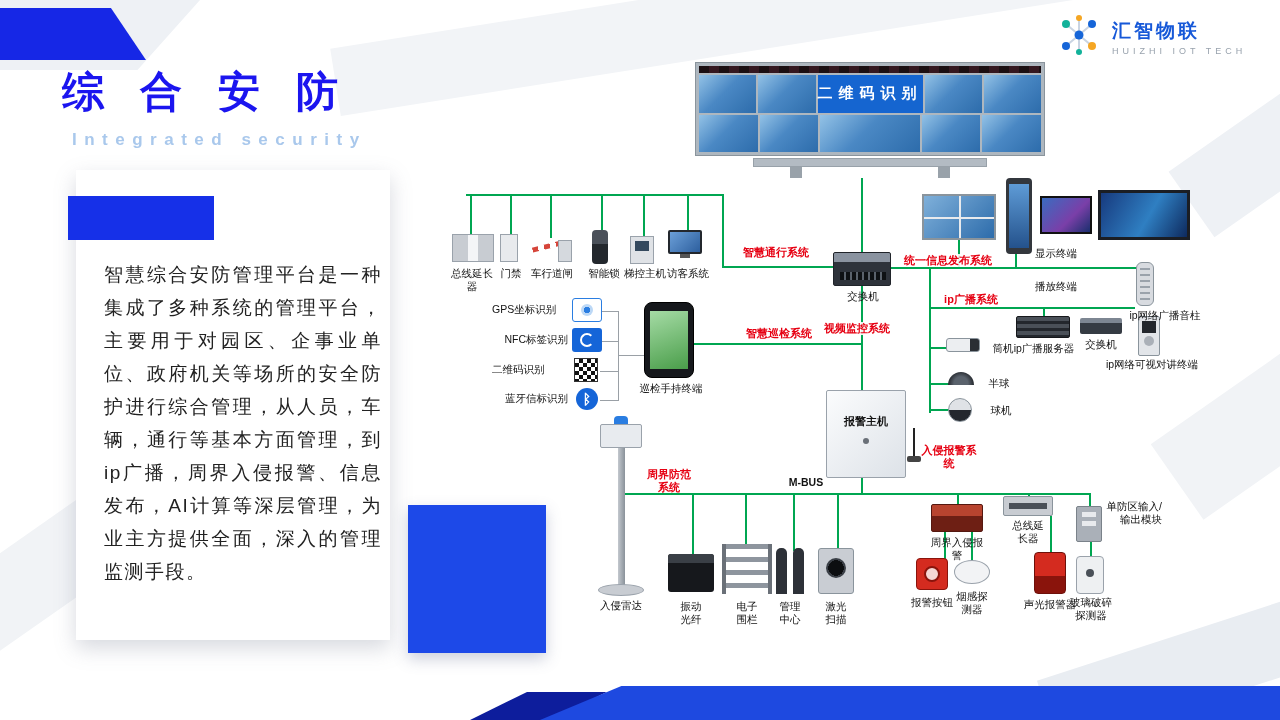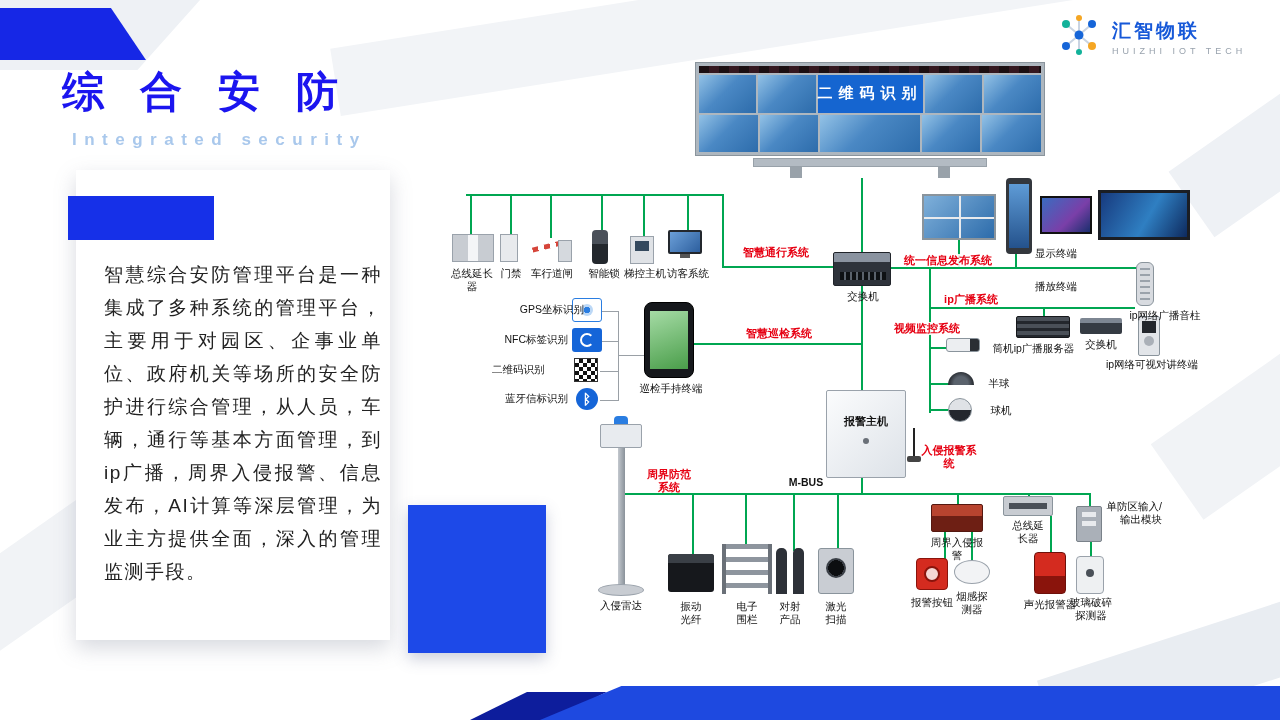--- a/index.html
+++ b/index.html
@@ -239,49 +239,49 @@
     <div style="margin:12px auto 0;width:8px;height:8px;border-radius:50%;background:#4a5058"></div>
   </div>
 
   <div class="lbl" style="left:446px;top:267px;width:52px">总线延长器</div>
   <div class="lbl" style="left:496px;top:267px;width:30px">门禁</div>
   <div class="lbl" style="left:526px;top:267px;width:52px">车行道闸</div>
   <div class="lbl" style="left:584px;top:267px;width:40px">智能锁</div>
   <div class="lbl" style="left:621px;top:267px;width:48px">梯控主机</div>
   <div class="lbl" style="left:664px;top:267px;width:48px">访客系统</div>
   <div class="lbl" style="left:840px;top:290px;width:46px">交换机</div>
-  <div class="lbl" style="left:508px;top:303px;width:76px;text-align:right">GPS坐标识别</div>
+  <div class="lbl" style="left:492px;top:303px;width:76px;text-align:left">GPS坐标识别</div>
   <div class="lbl" style="left:492px;top:333px;width:76px;text-align:right">NFC标签识别</div>
   <div class="lbl" style="left:492px;top:363px;width:76px;text-align:left">二维码识别</div>
   <div class="lbl" style="left:486px;top:392px;width:82px;text-align:right">蓝牙信标识别</div>
   <div class="lbl" style="left:632px;top:382px;width:78px">巡检手持终端</div>
   <div class="lbl" style="left:1030px;top:247px;width:52px">显示终端</div>
   <div class="lbl" style="left:1030px;top:280px;width:52px">播放终端</div>
   <div class="lbl" style="left:1008px;top:342px;width:72px">ip广播服务器</div>
   <div class="lbl" style="left:1078px;top:338px;width:46px">交换机</div>
   <div class="lbl" style="left:1118px;top:309px;width:94px">ip网络广播音柱</div>
   <div class="lbl" style="left:1094px;top:358px;width:116px">ip网络可视对讲终端</div>
   <div class="lbl" style="left:988px;top:342px;width:30px">筒机</div>
   <div class="lbl" style="left:984px;top:377px;width:30px">半球</div>
   <div class="lbl" style="left:986px;top:404px;width:30px">球机</div>
   <div class="lbl" style="left:784px;top:476px;width:44px;font-weight:700">M-BUS</div>
   <div class="lbl" style="left:596px;top:599px;width:50px">入侵雷达</div>
   <div class="lbl" style="left:678px;top:600px;width:26px">振动光纤</div>
   <div class="lbl" style="left:734px;top:600px;width:26px">电子围栏</div>
-  <div class="lbl" style="left:777px;top:600px;width:26px">对射产品</div>
+  <div class="lbl" style="left:777px;top:600px;width:26px">管理中心</div>
   <div class="lbl" style="left:823px;top:600px;width:26px">激光扫描</div>
   <div class="lbl" style="left:926px;top:536px;width:62px">周界入侵报警</div>
   <div class="lbl" style="left:1008px;top:519px;width:40px">总线延长器</div>
   <div class="lbl" style="left:1104px;top:500px;width:58px;text-align:right">单防区输入/输出模块</div>
   <div class="lbl" style="left:908px;top:596px;width:48px">报警按钮</div>
   <div class="lbl" style="left:953px;top:590px;width:38px">烟感探测器</div>
   <div class="lbl" style="left:1022px;top:598px;width:56px">声光报警器</div>
   <div class="lbl" style="left:1066px;top:596px;width:50px">玻璃破碎探测器</div>
 
   <div class="rlbl" style="left:736px;top:246px;width:80px">智慧通行系统</div>
   <div class="rlbl" style="left:740px;top:327px;width:78px">智慧巡检系统</div>
   <div class="rlbl wbg" style="left:896px;top:254px;width:104px">统一信息发布系统</div>
   <div class="rlbl wbg" style="left:938px;top:293px;width:66px">ip广播系统</div>
-  <div class="rlbl wbg" style="left:890px;top:322px;width:74px">视频监控系统</div>
+  <div class="rlbl wbg" style="left:820px;top:322px;width:74px">视频监控系统</div>
   <div class="rlbl" style="left:920px;top:444px;width:58px">入侵报警系统</div>
   <div class="rlbl" style="left:646px;top:468px;width:46px">周界防范系统</div>
 
 </div>
 
 </body></html>

